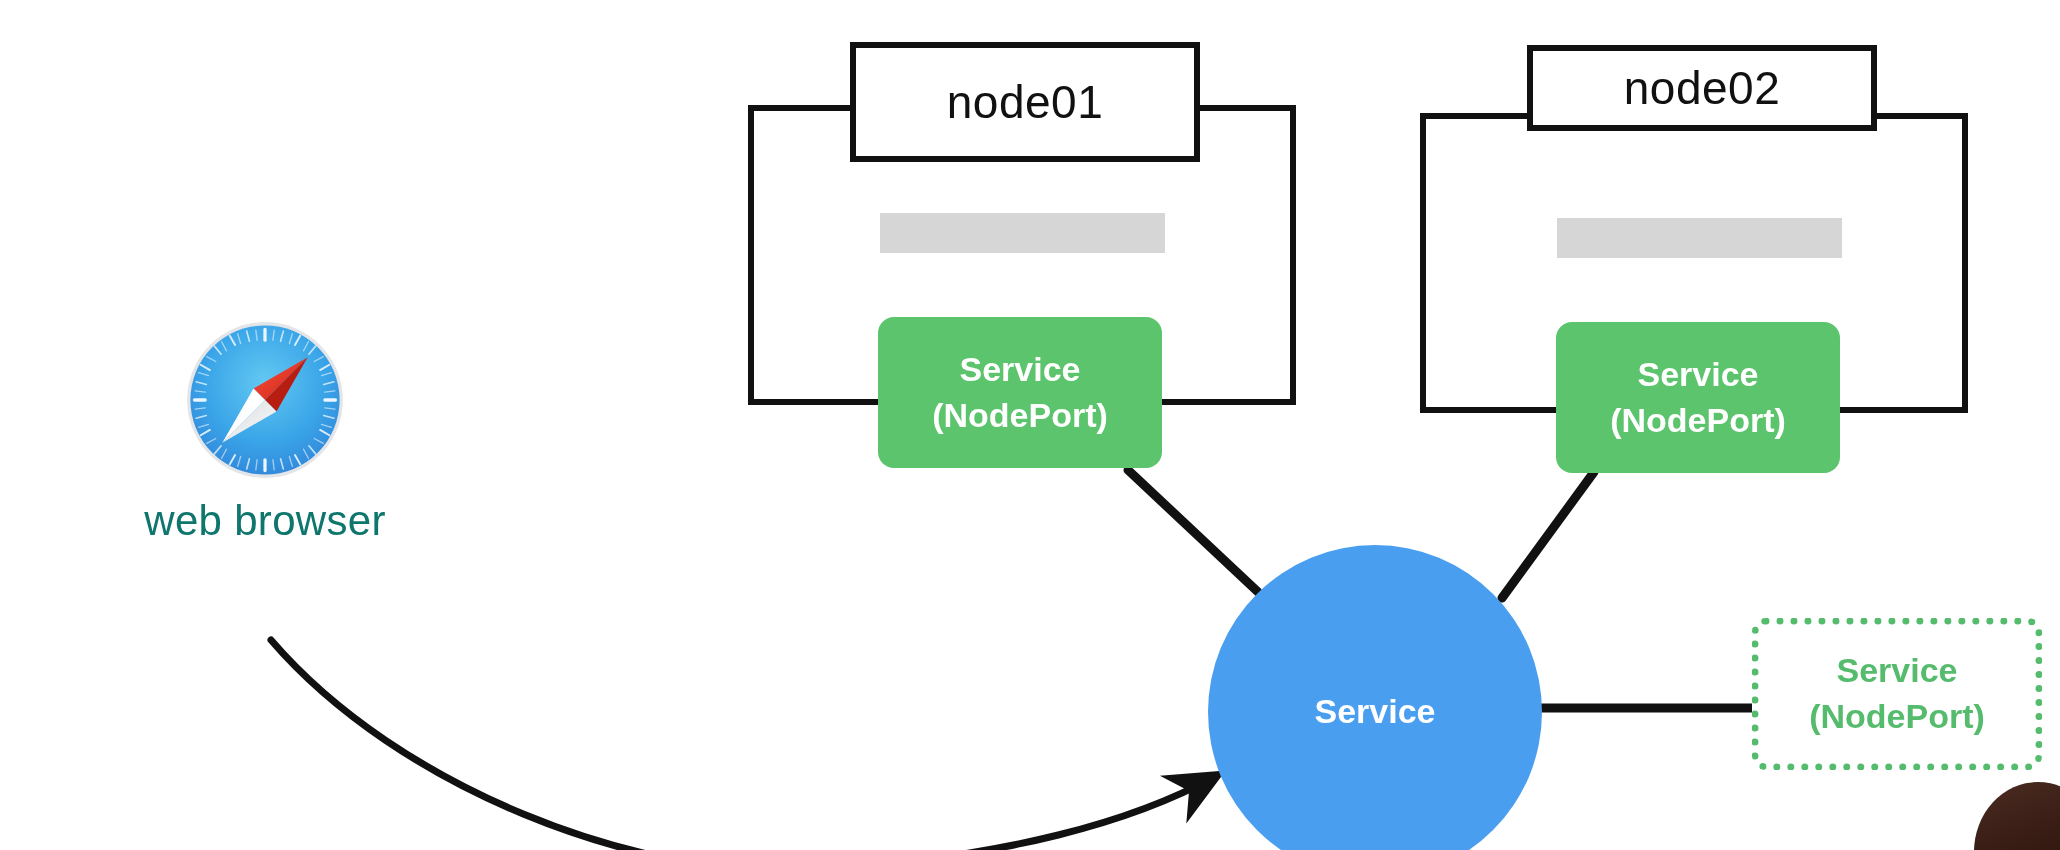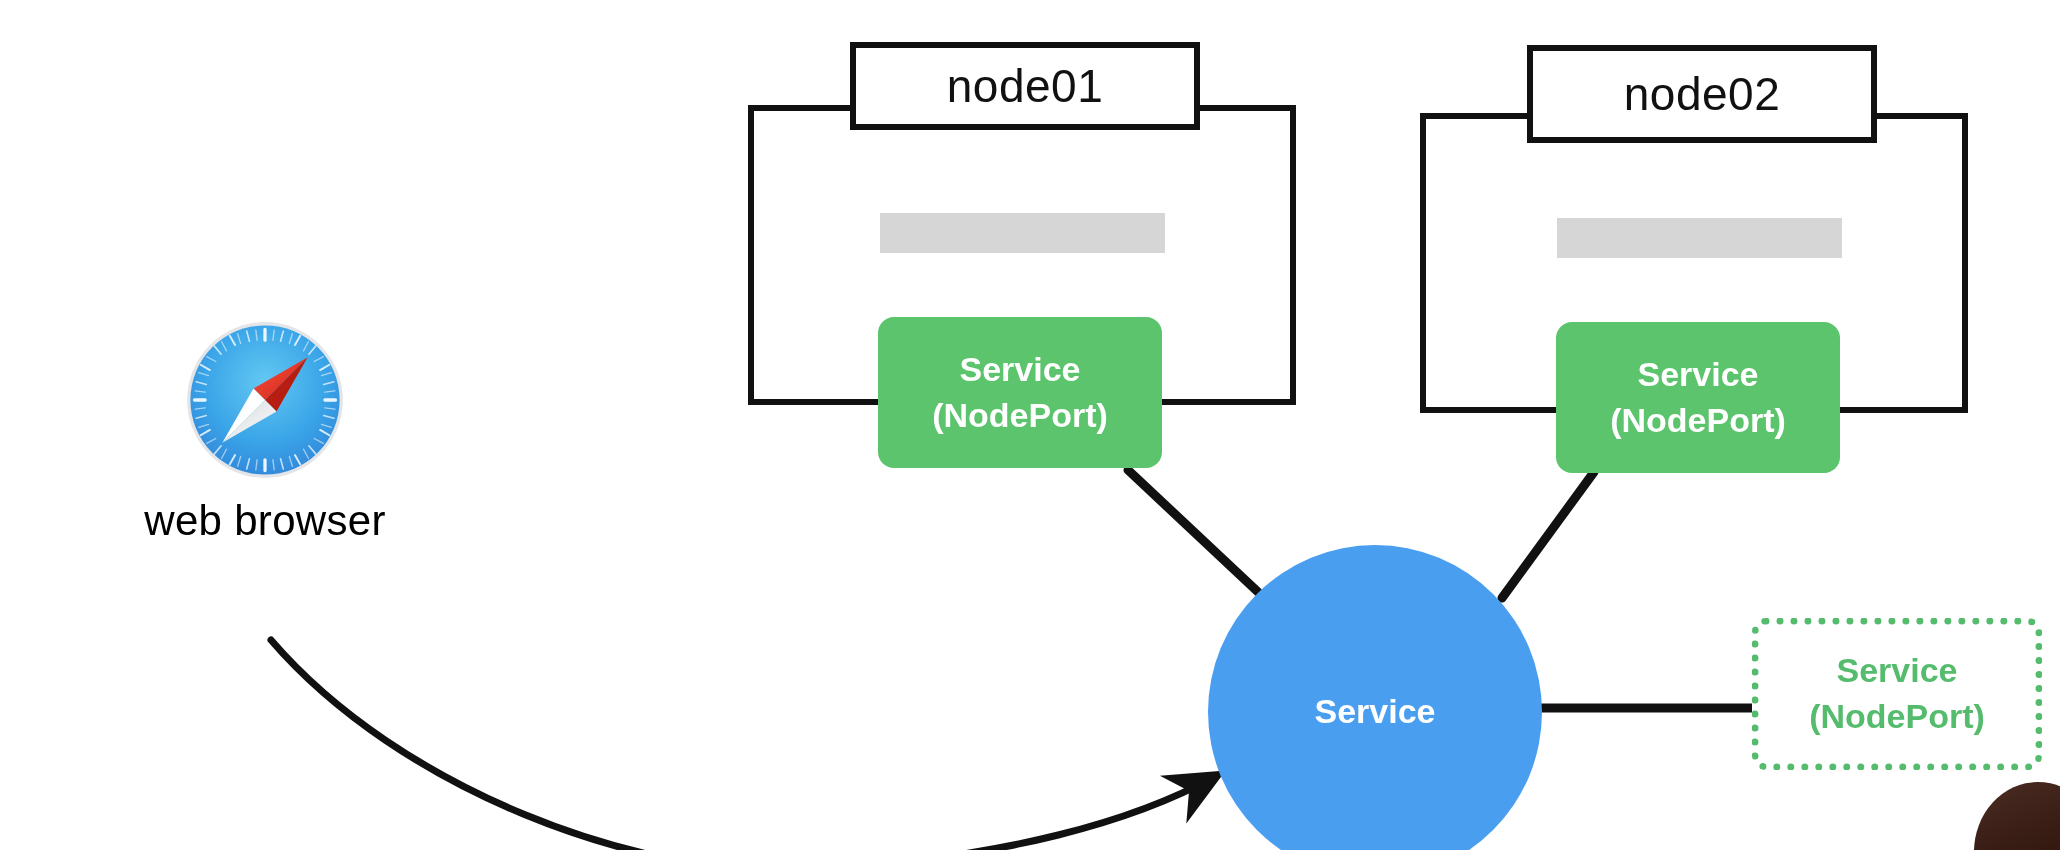--- a/index.html
+++ b/index.html
@@ -48,22 +48,22 @@
     justify-content: center;
     z-index: 6;
   }
   .node-title-box span {
     font-size: 46px;
     color: #111111;
     letter-spacing: 0.5px;
     font-weight: 400;
     line-height: 1;
   }
-  #node01-title { left: 850px;  top: 42px; width: 350px; height: 88px; }
-  #node02-title { left: 1527px; top: 45px; width: 350px; height: 98px; }
+  #node01-title { left: 850px;  top: 42px; width: 350px; height: 120px; }
+  #node02-title { left: 1527px; top: 45px; width: 350px; height: 86px; }
 
   
   .placeholder-bar {
     position: absolute;
     background: #d6d6d6;
     z-index: 4;
   }
   #node01-placeholder { left: 880px;  top: 213px; width: 285px; height: 40px; }
   #node02-placeholder { left: 1557px; top: 218px; width: 285px; height: 40px; }
 
@@ -148,21 +148,21 @@
   }
   #safari-icon {
     width: 164px;
     height: 164px;
     margin: 0 auto;
     display: block;
   }
   #browser-label {
     margin-top: 18px;
     font-size: 42px;
-    color: #000000;
+    color: #0f766e;
     letter-spacing: 0.3px;
     line-height: 1;
   }
 
   
   #person-overlay {
     position: absolute;
     left: 1968px;
     top: 782px;
     width: 150px;

